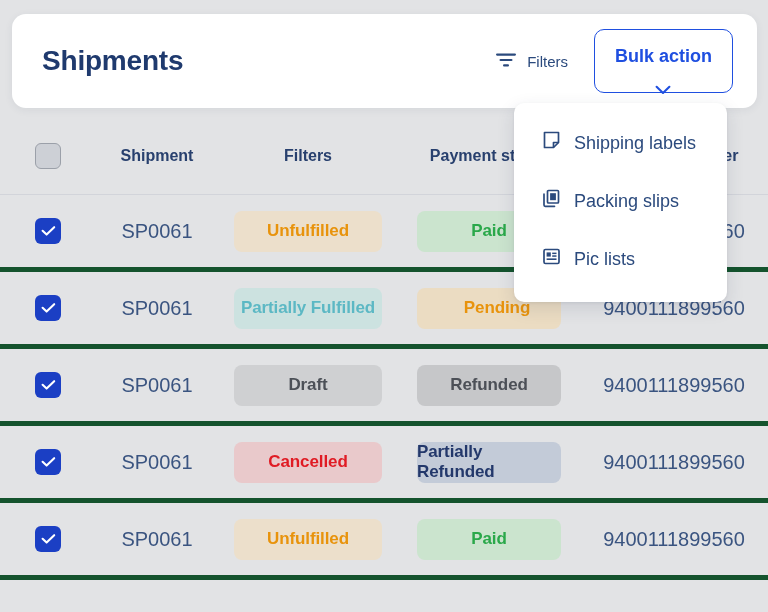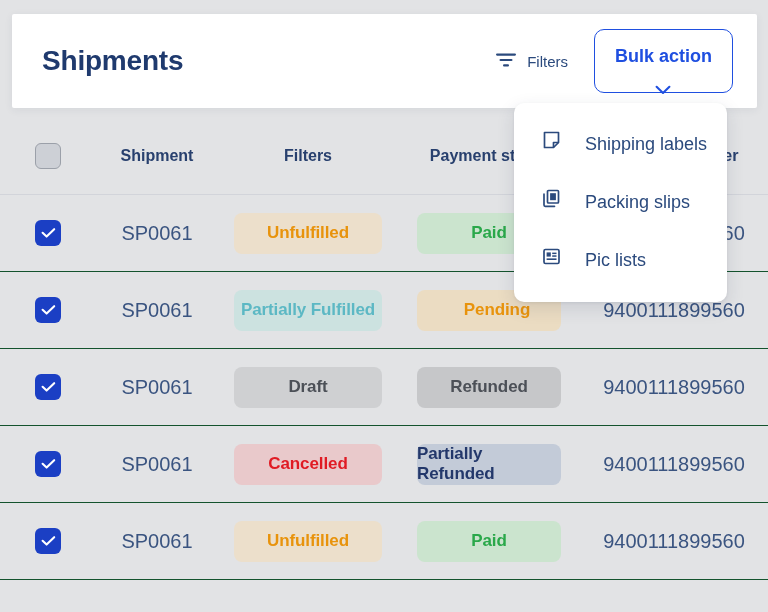--- a/index.html
+++ b/index.html
@@ -18,21 +18,21 @@
   }
 
   
   .header-card {
     position: absolute;
     left: 12px;
     top: 14px;
     width: 745px;
     height: 94px;
     background: #ffffff;
-    border-radius: 2px;
+    border-radius: 14px;
     box-shadow: 0 2px 8px rgba(40,50,80,0.07);
     display: flex;
     align-items: center;
     padding: 0 24px 0 30px;
     z-index: 5;
   }
 
   .page-title {
     font-size: 28px;
     font-weight: bold;
@@ -83,22 +83,21 @@
     width: 213px;
     background: #ffffff;
     border-radius: 10px;
     box-shadow: 0 6px 18px rgba(40,50,80,0.13), 0 1px 3px rgba(40,50,80,0.08);
     padding: 20px 0 22px 0;
     z-index: 10;
   }
 
   .menu-item {
     display: flex;
-    align-items: center;
-    gap: 24px;
+    gap: 13px;
     padding: 8px 0 8px 28px;
     color: #2b4a7d;
     font-size: 18px;
     cursor: pointer;
     line-height: 24px;
   }
   .menu-item + .menu-item { margin-top: 17px; }
   .menu-icon { display: block; flex: none; }
 
   
@@ -106,21 +105,21 @@
     position: absolute;
     left: 0;
     top: 118px;
     width: 768px;
   }
 
   .row {
     display: flex;
     align-items: center;
     height: 77px;
-    border-bottom: 1px solid #14532d;
+    border-bottom: 5px solid #14532d;
   }
 
   .row.head {
     height: 77px;
     border-bottom: 1px solid #d2d4da;
     justify-content: flex-end;
   }
 
   .c-check  { width: 96px; display: flex; justify-content: center; align-items: center; }
   .c-ship   { width: 122px; text-align: center; }

